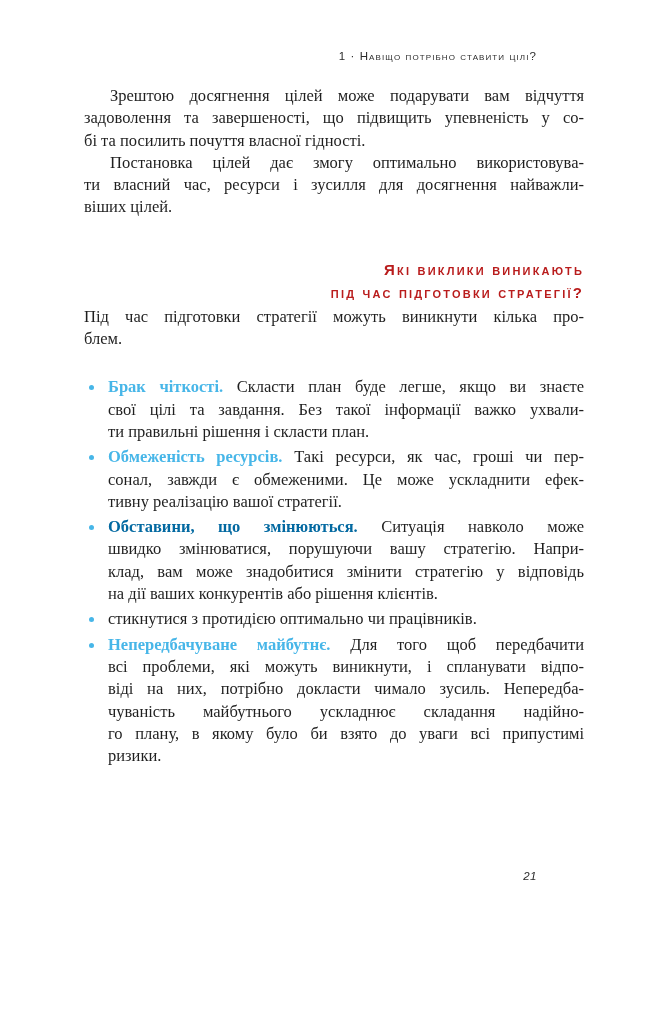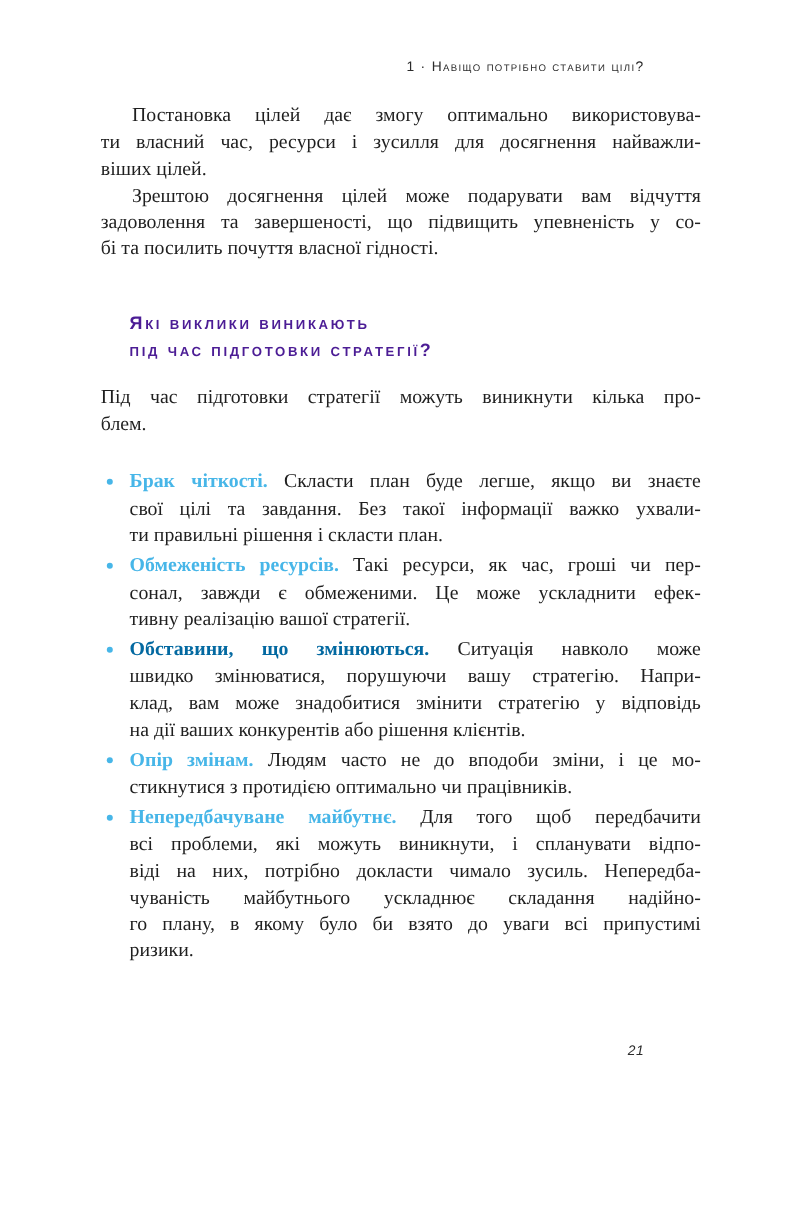--- a/index.html
+++ b/index.html
@@ -48,21 +48,21 @@
   .section-heading {
     margin-top: 39px;
     padding-left: 24px;
     font-family: "Liberation Sans", "DejaVu Sans", sans-serif;
     font-variant: small-caps;
     font-weight: 700;
     font-size: 15px;
     line-height: 23px;
     letter-spacing: 2.2px;
   }
-  .after-heading { margin-top: 16px; }
+  .after-heading { margin-top: 2px; }
   .bullet-list { margin-top: 26px; }
   .bullet-item {
     position: relative;
     padding-left: 24px;
     margin-bottom: 3px;
   }
   .bullet-dot {
     position: absolute;
     left: 5px;
     top: 9px;
@@ -84,30 +84,30 @@
   }
 </style>
 </head>
 <body>
 
 <div class="page">
   <div class="running-header">1 · Навіщо потрібно ставити цілі?</div>
 
   <div class="text-column">
       <div class="paragraph">
+        <div class="jline indent">Зрештою досягнення цілей може подарувати вам відчуття</div>
+        <div class="jline">задоволення та завершеності, що підвищить упевненість у со-</div>
+        <div class="jline jlast">бі та посилить почуття власної гідності.</div>
+      </div>
+      <div class="paragraph">
         <div class="jline indent">Постановка цілей дає змогу оптимально використовува-</div>
         <div class="jline">ти власний час, ресурси і зусилля для досягнення найважли-</div>
         <div class="jline jlast">віших цілей.</div>
       </div>
-      <div class="paragraph">
-        <div class="jline indent">Зрештою досягнення цілей може подарувати вам відчуття</div>
-        <div class="jline">задоволення та завершеності, що підвищить упевненість у со-</div>
-        <div class="jline jlast">бі та посилить почуття власної гідності.</div>
-      </div>
-      <div class="section-heading" style="color: #4c1d95;">
+      <div class="section-heading" style="color: #b91c1c; text-align: right;">
         <div class="">Які виклики виникають</div>
         <div class="">під час підготовки стратегії?</div>
       </div>
       <div class="paragraph after-heading">
         <div class="jline">Під час підготовки стратегії можуть виникнути кілька про-</div>
         <div class="jline jlast">блем.</div>
       </div>
       <div class="bullet-list">
         <div class="bullet-item">
           <span class="bullet-dot" style="background: rgb(71, 182, 232);"></span>
@@ -123,21 +123,20 @@
         </div>
         <div class="bullet-item">
           <span class="bullet-dot" style="background: rgb(71, 182, 232);"></span>
           <div class="jline"><span class="lead" style="color: #0369a1;">Обставини, що змінюються.</span> Ситуація навколо може</div>
           <div class="jline">швидко змінюватися, порушуючи вашу стратегію. Напри-</div>
           <div class="jline">клад, вам може знадобитися змінити стратегію у відповідь</div>
           <div class="jline jlast">на дії ваших конкурентів або рішення клієнтів.</div>
         </div>
         <div class="bullet-item">
           <span class="bullet-dot" style="background: rgb(71, 182, 232);"></span>
-          <div class="jline"><span class="lead" style="color: rgb(71, 182, 232);">Опір змінам.</span> Людям часто не до вподоби зміни, і це мо-</div>
           <div class="jline jlast">стикнутися з протидією оптимально чи працівників.</div>
         </div>
         <div class="bullet-item">
           <span class="bullet-dot" style="background: rgb(71, 182, 232);"></span>
           <div class="jline"><span class="lead" style="color: rgb(71, 182, 232);">Непередбачуване майбутнє.</span> Для того щоб передбачити</div>
           <div class="jline">всі проблеми, які можуть виникнути, і спланувати відпо-</div>
           <div class="jline">віді на них, потрібно докласти чимало зусиль. Непередба-</div>
           <div class="jline">чуваність майбутнього ускладнює складання надійно-</div>
           <div class="jline">го плану, в якому було би взято до уваги всі припустимі</div>
           <div class="jline jlast">ризики.</div>

